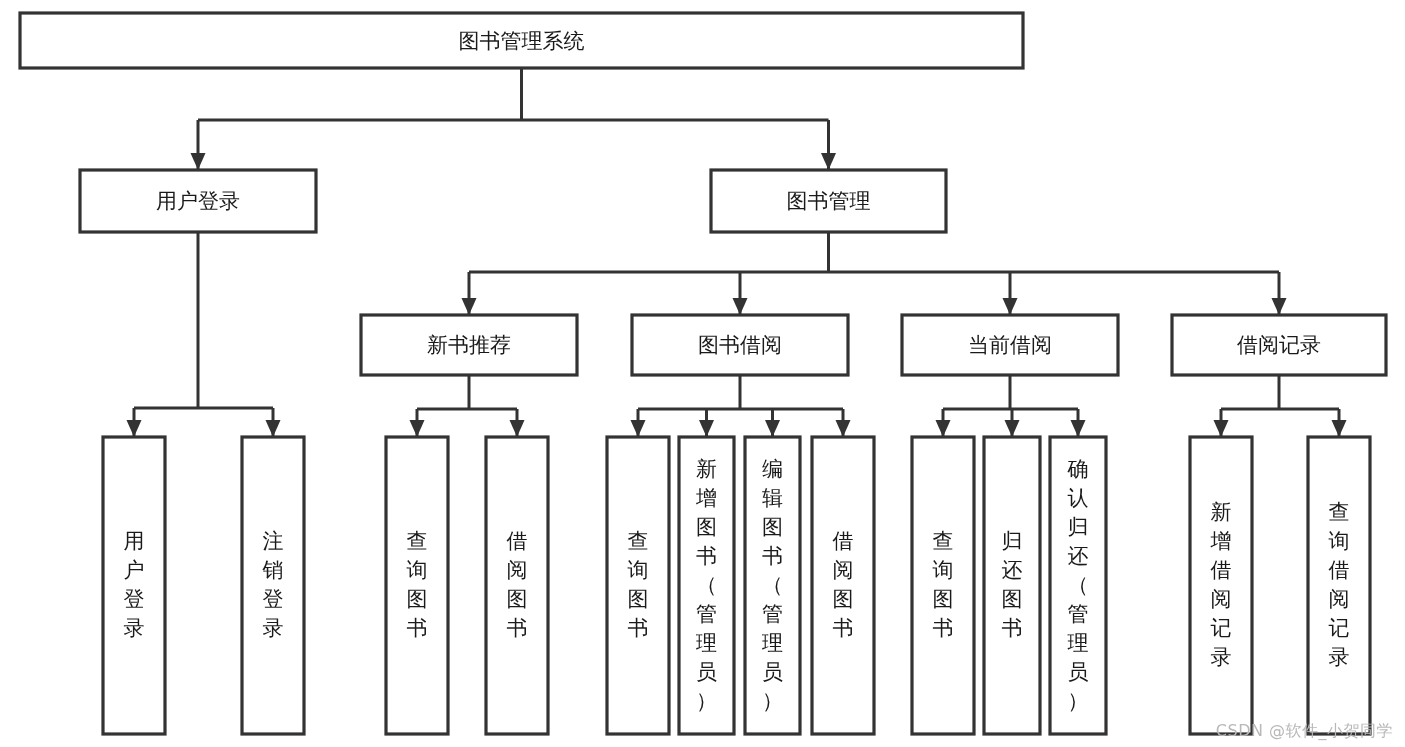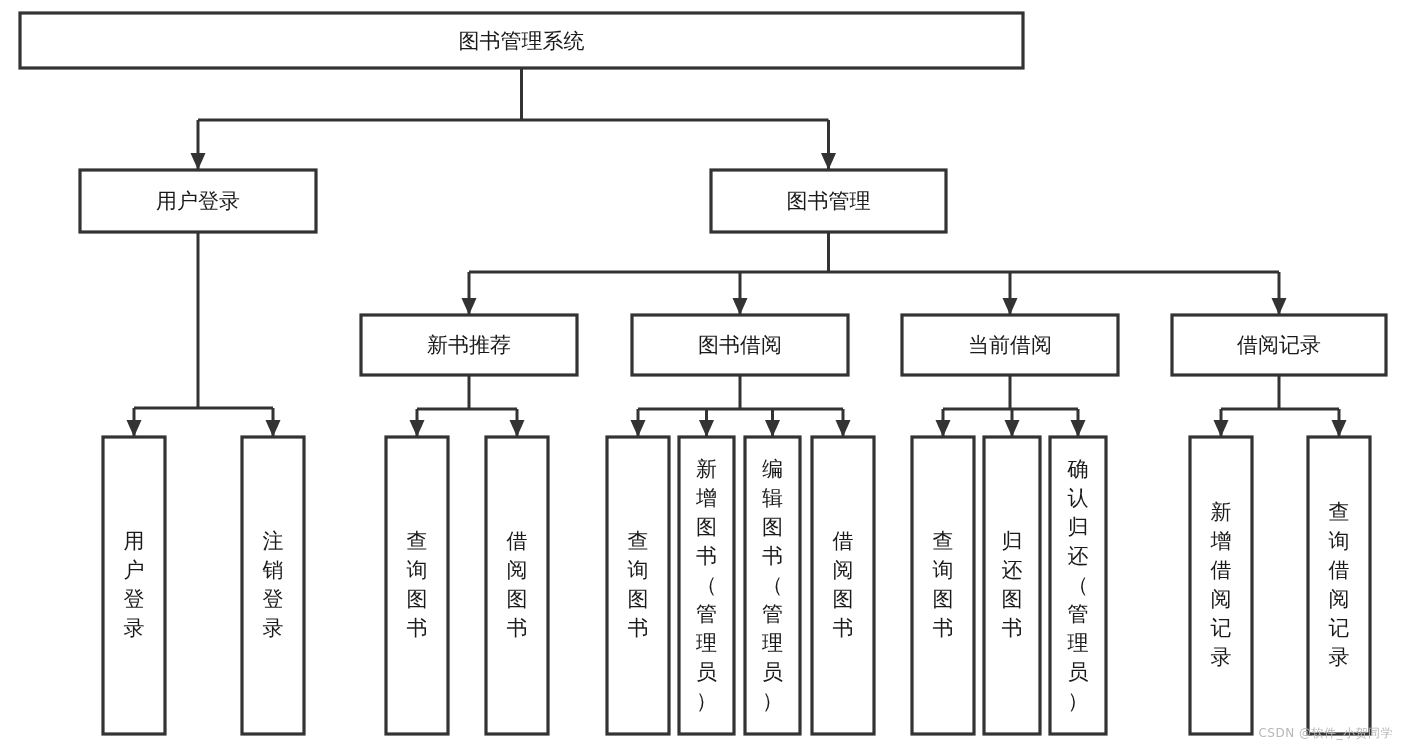--- a/index.html
+++ b/index.html
@@ -57,21 +57,21 @@
     font-size: 21px;
     fill: #1a1a1a;
     text-anchor: middle;
     dominant-baseline: middle;
   }
   .watermark {
     position: absolute;
     right: 12px;
     bottom: 5px;
     font-family: "DejaVu Sans", "Liberation Sans", sans-serif;
-    font-size: 12px;
+    font-size: 16px;
     color: #b8b8b8;
     white-space: nowrap;
     letter-spacing: 0.5px;
     pointer-events: none;
   }
 </style>
 </head>
 <body>
 
 <div id="diagram-root">

